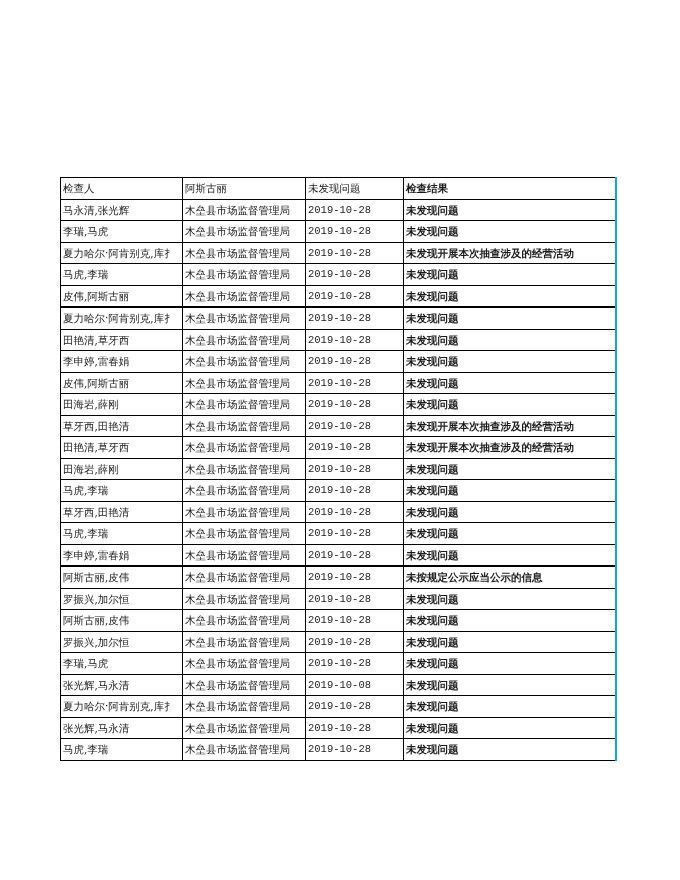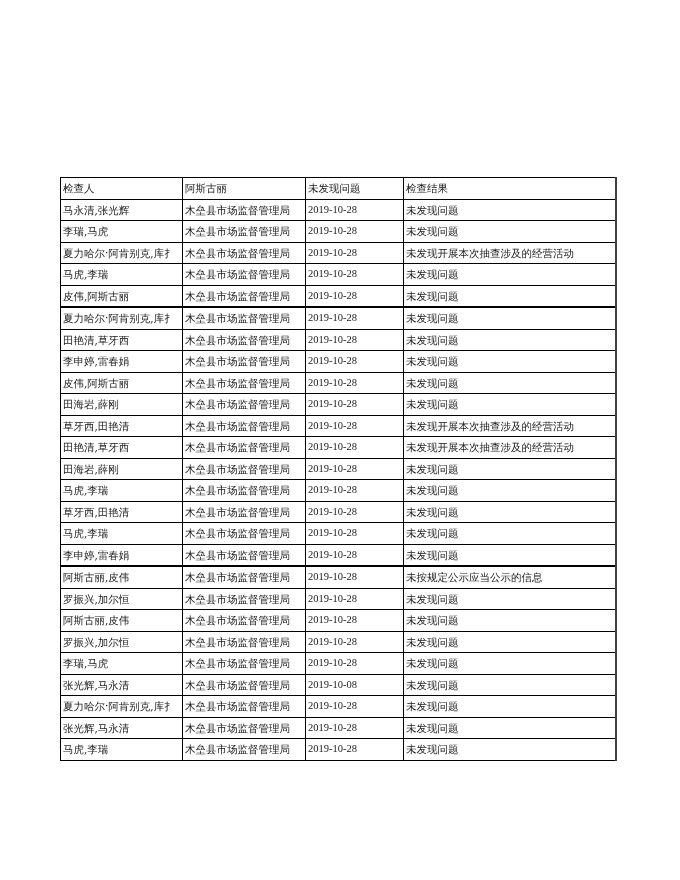--- a/index.html
+++ b/index.html
@@ -38,24 +38,24 @@
       font-size: 10.5px;
       font-weight: normal;
       text-align: left;
       white-space: nowrap;
       overflow: hidden;
       vertical-align: middle;
       line-height: 20px;
     }
     table { border: 1.5px solid #000; }
     td:first-child, th:first-child { border-left: 1.5px solid #000; }
-    td:last-child, th:last-child { border-right: 2px solid #404040; }
+    td:last-child, th:last-child { border-right: 2px solid #0ea5e9; font-weight: bold; }
     tr.thick-top td { border-top: 2px solid #000; }
     tr:last-child td { border-bottom: 1.5px solid #000; }
-    .date { font-family: Liberation Serif, serif; letter-spacing: 0; }
+    .date { font-family: Liberation Mono, monospace; letter-spacing: 0; }
   </style>
 </head>
 <body>
 
 <div class="sheet">
   <table>
     <colgroup>
       <col class="c1">
         <col class="c2">
         <col class="c3">

